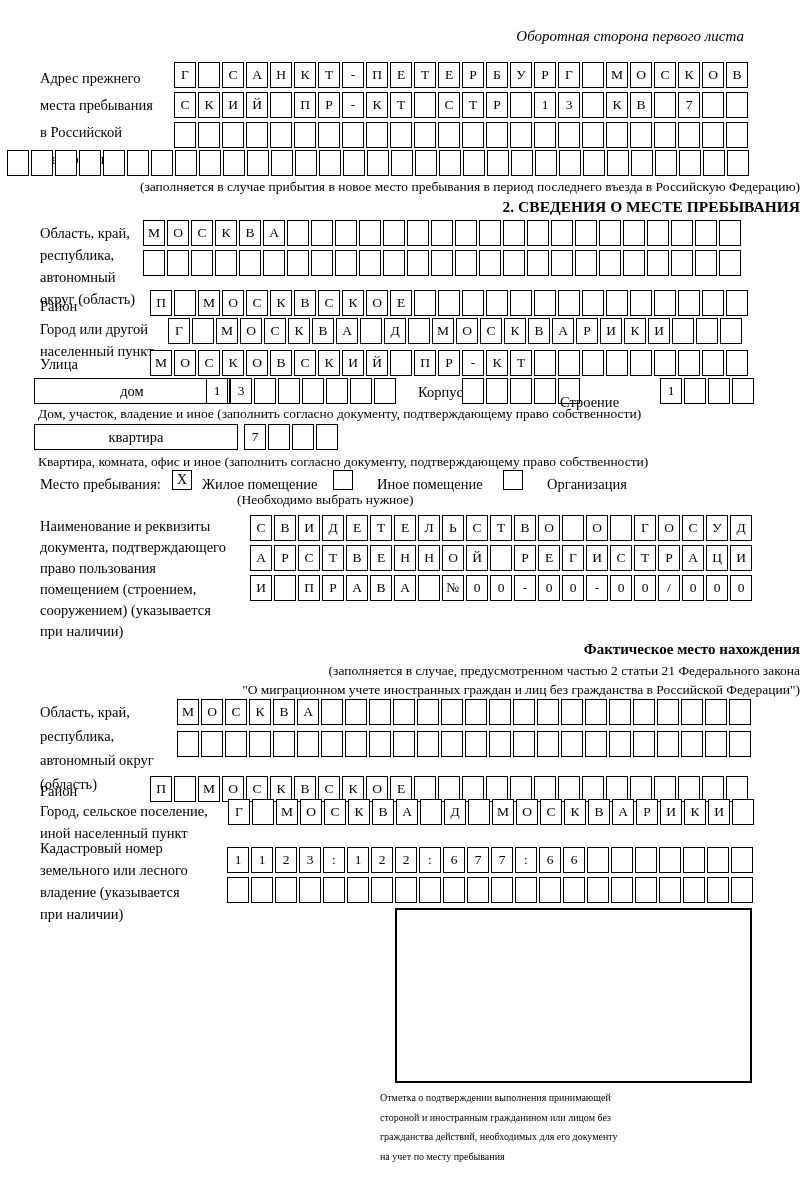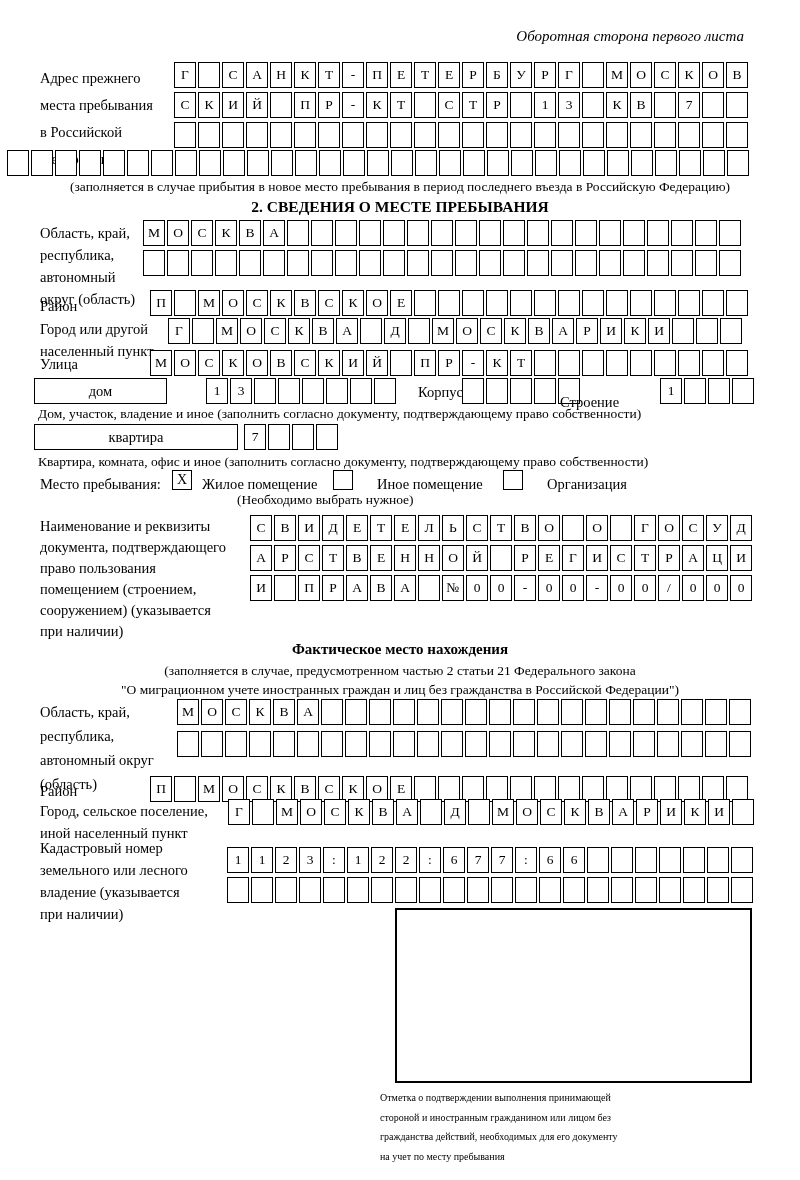--- a/index.html
+++ b/index.html
@@ -1,21 +1,21 @@
 <!DOCTYPE html>
 <html><head>
 <meta charset="utf-8">
 <style>
   html,body{margin:0;padding:0;background:#fff;}
   .page{position:relative;width:800px;height:1180px;background:#fff;color:#000;
         font-family:"Liberation Serif","DejaVu Serif",serif;overflow:hidden;}
   .abs{position:absolute;}
   .label{font-size:14.5px;line-height:24px;white-space:nowrap;}
   .caption{font-size:13.5px;white-space:nowrap;}
-  .center{left:0;right:0;text-align:center;}
+  .center{left:0;right:0;text-align:right;}
   .bold{font-weight:bold;}
   .boxrow{position:absolute;display:flex;gap:2px;}
   .cell{box-sizing:border-box;width:22px;height:26px;border:1.6px solid #000;
         display:flex;align-items:center;justify-content:center;
         font-size:13.5px;background:#fff;}
   .bigcell{box-sizing:border-box;height:26px;border:1.6px solid #000;
         display:flex;align-items:center;justify-content:center;font-size:14.5px;}
   .checkbox{position:absolute;box-sizing:border-box;width:20px;height:20px;border:1.6px solid #000;
         display:flex;align-items:center;justify-content:center;font-size:14px;background:#fff;}
 
@@ -26,21 +26,21 @@
   #cap-prev{top:179px;}
   #h2{top:198px;font-size:15.5px;}
   #lbl-obl1{left:40px;top:222px;line-height:22px;}
   #r-obl1a{left:143px;top:220px;} #r-obl1b{left:143px;top:250px;}
   #lbl-ray1{left:40px;top:294px;}
   #r-ray1{left:150px;top:290px;}
   #lbl-gor1{left:40px;top:318px;line-height:22px;}
   #r-gor1{left:168px;top:318px;}
   #lbl-ul1{left:40px;top:352px;}
   #r-ul1{left:150px;top:350px;}
-  #dom-box{left:34px;top:378px;width:133px;}
+  #dom-box{left:34px;top:378px;width:196px;}
   #r-dom{left:206px;top:378px;}
   #lbl-korpus{left:402px;top:380px;margin-left:16px;}
   #r-korpus{left:462px;top:378px;}
   #lbl-stroenie{left:560px;top:380px;margin-top:10px;}
   #r-stroenie{left:660px;top:378px;}
   #cap-dom{left:38px;top:406px;}
   #kv-box{left:34px;top:424px;width:204px;}
   #r-kv{left:244px;top:424px;}
   #cap-kv{left:38px;top:454px;}
   #lbl-stay{left:40px;top:472px;}

